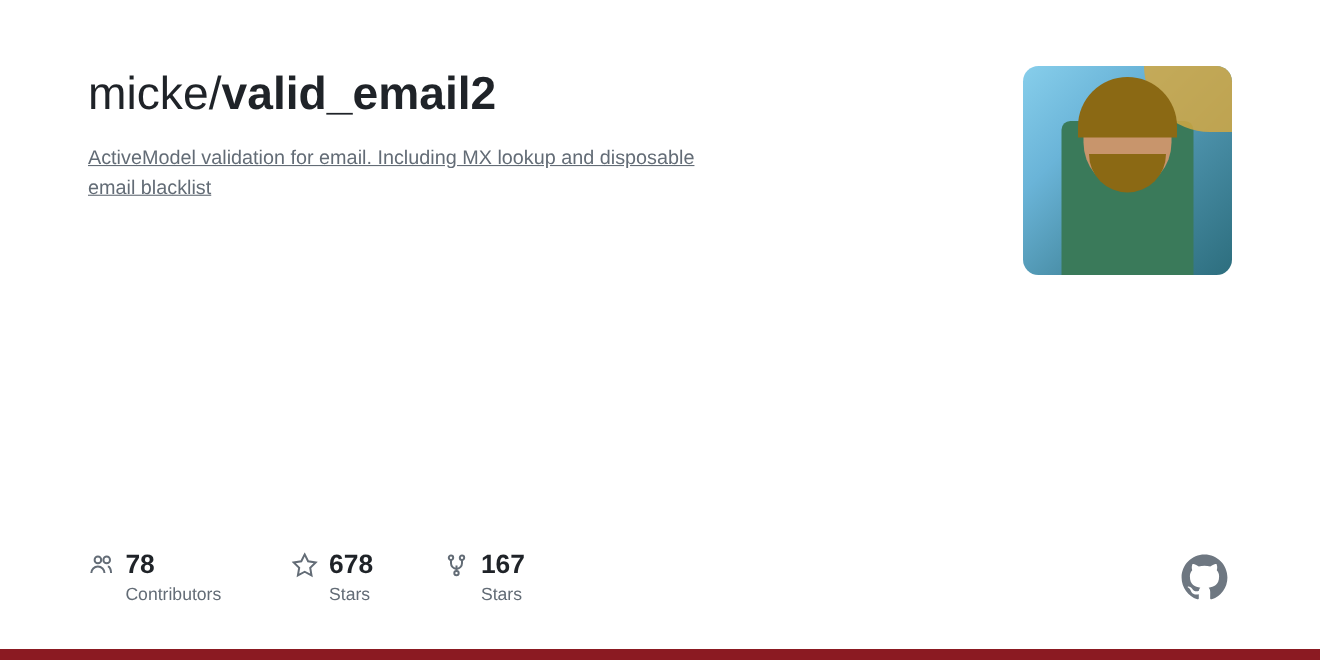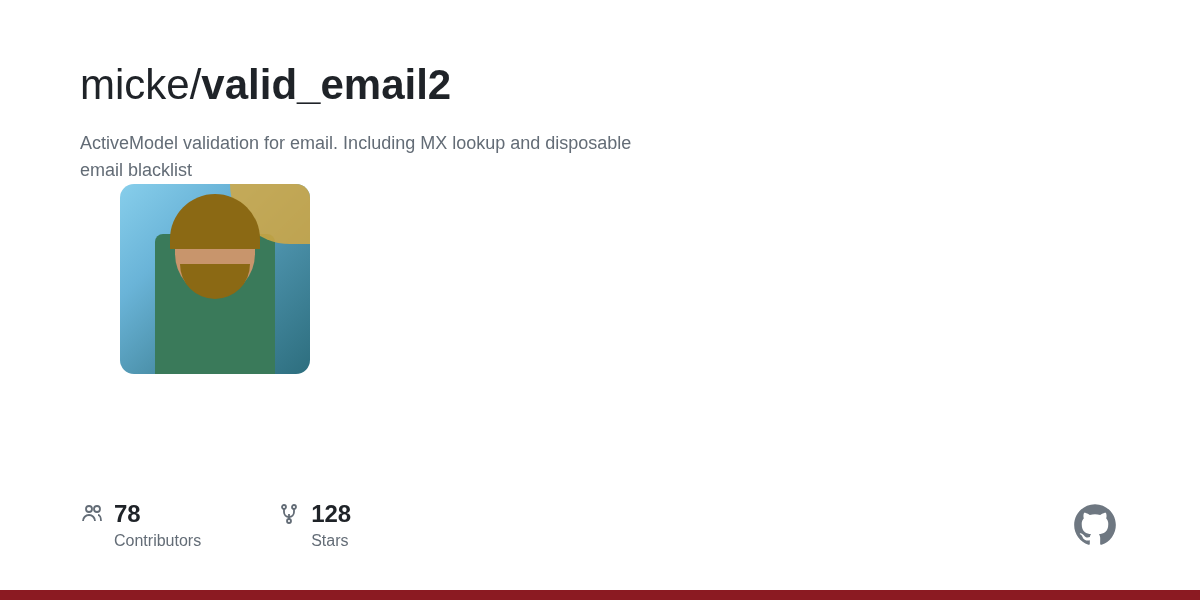--- a/index.html
+++ b/index.html
@@ -24,21 +24,20 @@
       flex-direction: column;
       padding: 60px 80px 40px 80px;
       position: relative;
     }
 
     .header-section {
       display: flex;
       justify-content: flex-start;
       align-items: flex-start;
       margin-bottom: 20px;
-      flex-direction: column;
     }
 
     .title-area {
       flex: 1;
     }
 
     .repo-title {
       font-size: 42px;
       font-weight: 400;
       color: #1f2328;
@@ -48,20 +47,21 @@
 
     .repo-title strong {
       font-weight: 700;
     }
 
     .repo-description {
       font-size: 18px;
       color: #636c76;
       line-height: 1.5;
       max-width: 580px;
+      text-decoration: underline;
     }
 
     .avatar-area {
       margin-left: 40px;
       flex-shrink: 0;
     }
 
     .avatar-img {
       width: 190px;
       height: 190px;
@@ -130,21 +130,21 @@
       width: 80px;
       height: 60px;
       background: #d4a843;
       border-radius: 0 14px 0 80px;
       opacity: 0.85;
     }
 
     .stats-section {
       display: flex;
       align-items: center;
-      gap: 16px;
+      gap: 4px;
       margin-top: auto;
       padding-top: 30px;
     }
 
     .stat-item {
       display: flex;
       flex-direction: column;
       align-items: flex-start;
       margin-right: 60px;
     }
@@ -248,33 +248,44 @@
             <circle cx="17" cy="7" r="3"></circle>
             <path d="M21 19c0-3.314-1.343-6-3-6"></path>
           </svg>
         </span>
         <span class="stat-value">78</span>
       </div>
       <span class="stat-label">Contributors</span>
     </div>
 
 
+    <div class="stat-item">
+      <div class="stat-top">
+        <span class="stat-icon icon-stars">
+          <svg viewBox="0 0 24 24" fill="none" stroke="#636c76" stroke-width="1.8" xmlns="http://www.w3.org/2000/svg">
+            <polygon points="12,2 15.09,8.26 22,9.27 17,14.14 18.18,21.02 12,17.77 5.82,21.02 7,14.14 2,9.27 8.91,8.26"></polygon>
+          </svg>
+        </span>
+        <span class="stat-value">678</span>
+      </div>
+      <span class="stat-label">Stars</span>
+    </div>
 
     <div class="stat-item">
       <div class="stat-top">
         <span class="stat-icon icon-forks">
           <svg viewBox="0 0 24 24" fill="none" stroke="#636c76" stroke-width="1.8" xmlns="http://www.w3.org/2000/svg">
             <circle cx="7" cy="5" r="2"></circle>
             <circle cx="17" cy="5" r="2"></circle>
             <circle cx="12" cy="19" r="2"></circle>
             <path d="M7 7v3a5 5 0 0 0 5 5 5 5 0 0 0 5-5V7"></path>
             <line x1="12" y1="12" x2="12" y2="17"></line>
           </svg>
         </span>
-        <span class="stat-value">128</span>
+        <span class="stat-value">167</span>
       </div>
       <span class="stat-label">Stars</span>
     </div>
 
     <div class="github-logo-area">
       <svg class="github-logo" viewBox="0 0 24 24" fill="#6e7781" xmlns="http://www.w3.org/2000/svg">
         <path d="M12 2C6.477 2 2 6.484 2 12.017c0 4.425 2.865 8.18 6.839 9.504.5.092.682-.217.682-.483 0-.237-.008-.868-.013-1.703-2.782.605-3.369-1.343-3.369-1.343-.454-1.158-1.11-1.466-1.11-1.466-.908-.62.069-.608.069-.608 1.003.07 1.531 1.032 1.531 1.032.892 1.53 2.341 1.088 2.91.832.092-.647.35-1.088.636-1.338-2.22-.253-4.555-1.113-4.555-4.951 0-1.093.39-1.988 1.029-2.688-.103-.253-.446-1.272.098-2.65 0 0 .84-.27 2.75 1.026A9.564 9.564 0 0 1 12 6.844a9.59 9.59 0 0 1 2.504.337c1.909-1.296 2.747-1.027 2.747-1.027.546 1.379.202 2.398.1 2.651.64.7 1.028 1.595 1.028 2.688 0 3.848-2.339 4.695-4.566 4.943.359.309.678.92.678 1.855 0 1.338-.012 2.419-.012 2.747 0 .268.18.58.688.482A10.02 10.02 0 0 0 22 12.017C22 6.484 17.522 2 12 2z"></path>
       </svg>
     </div>
 

